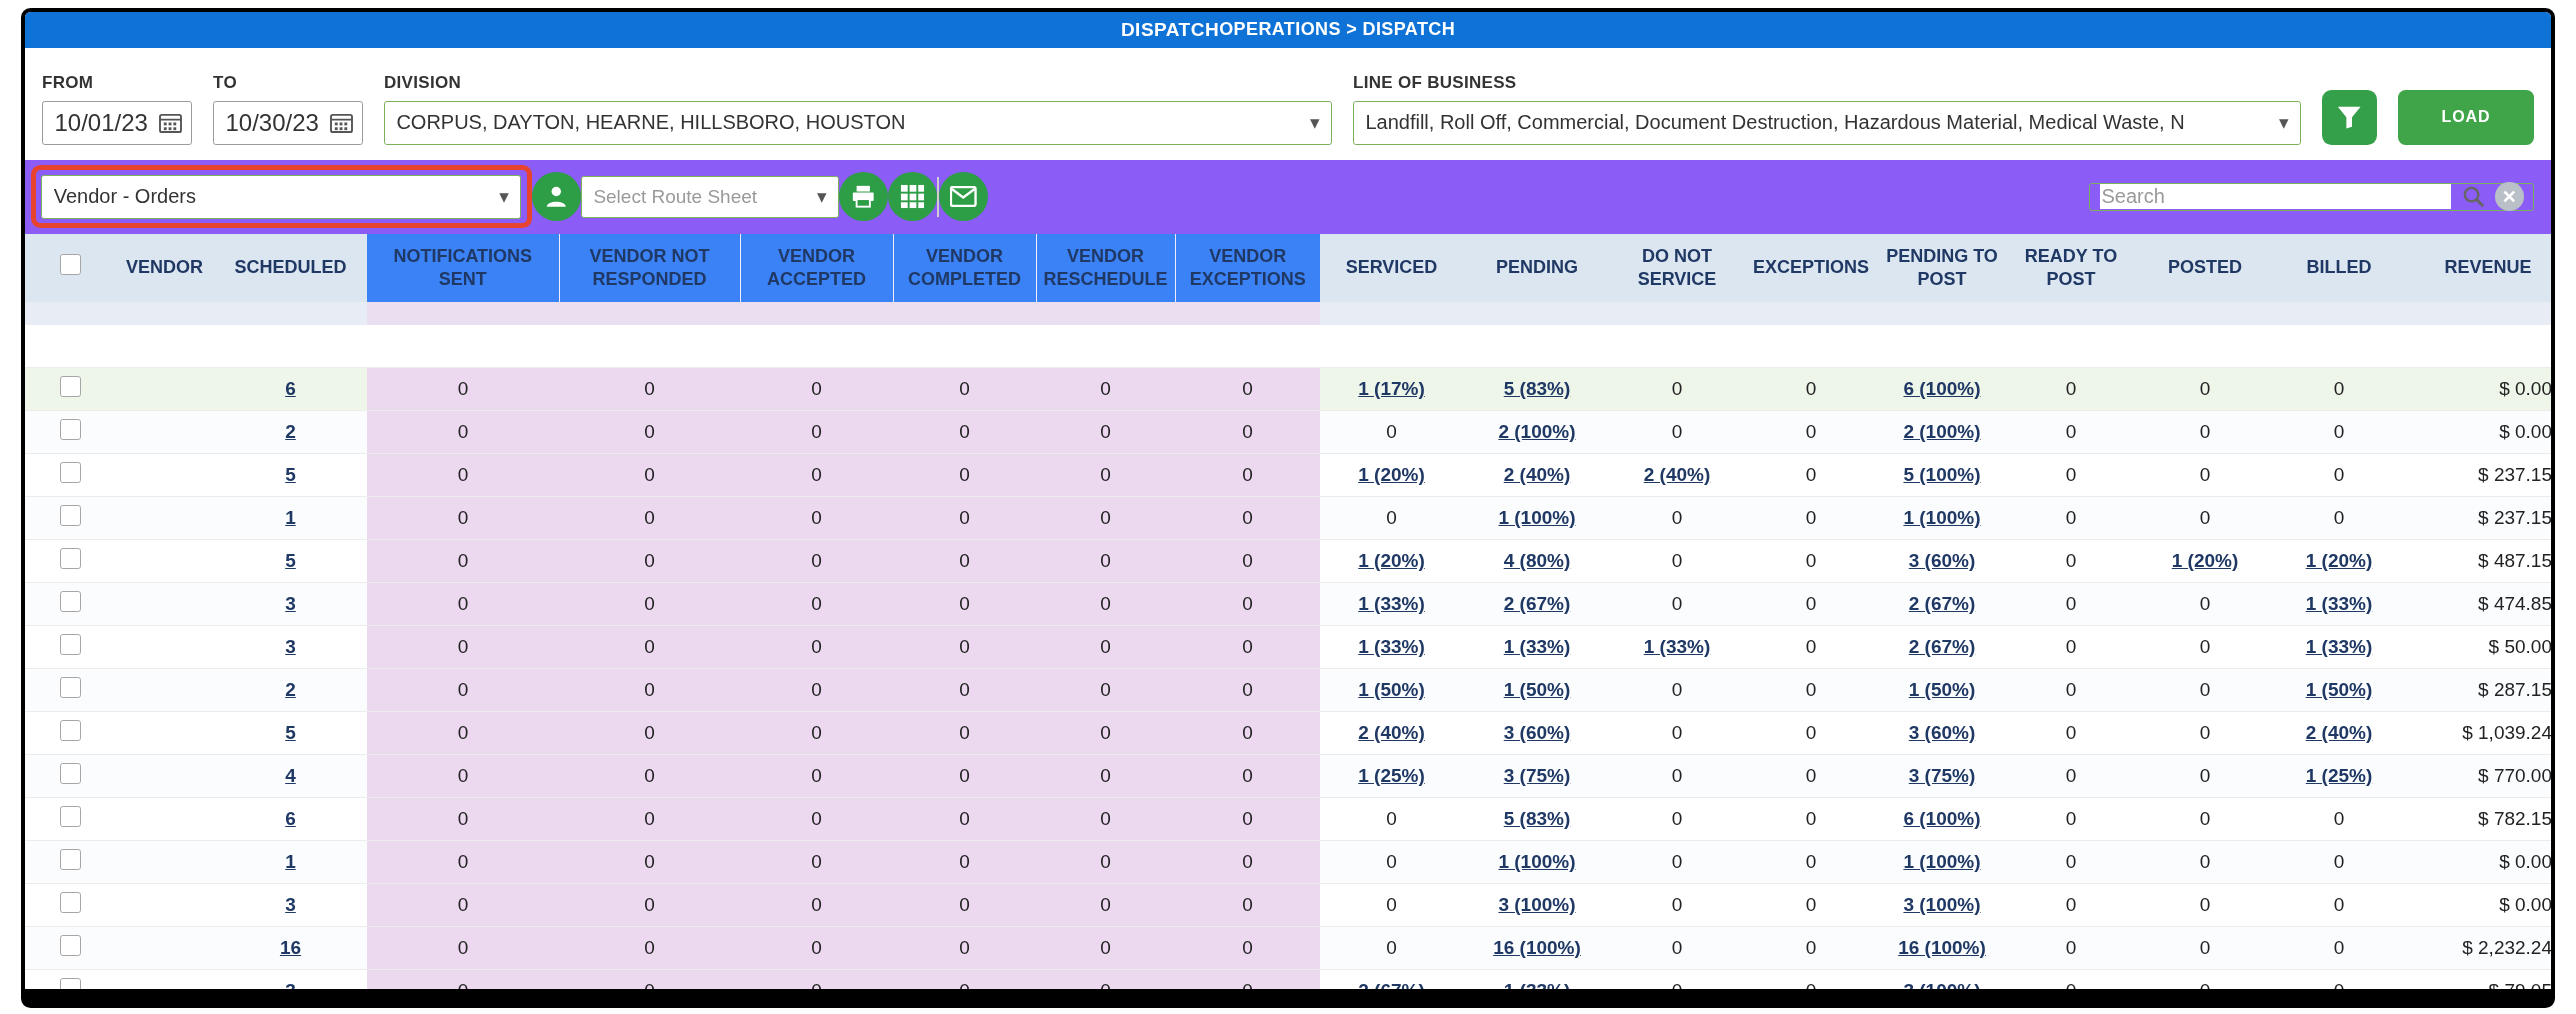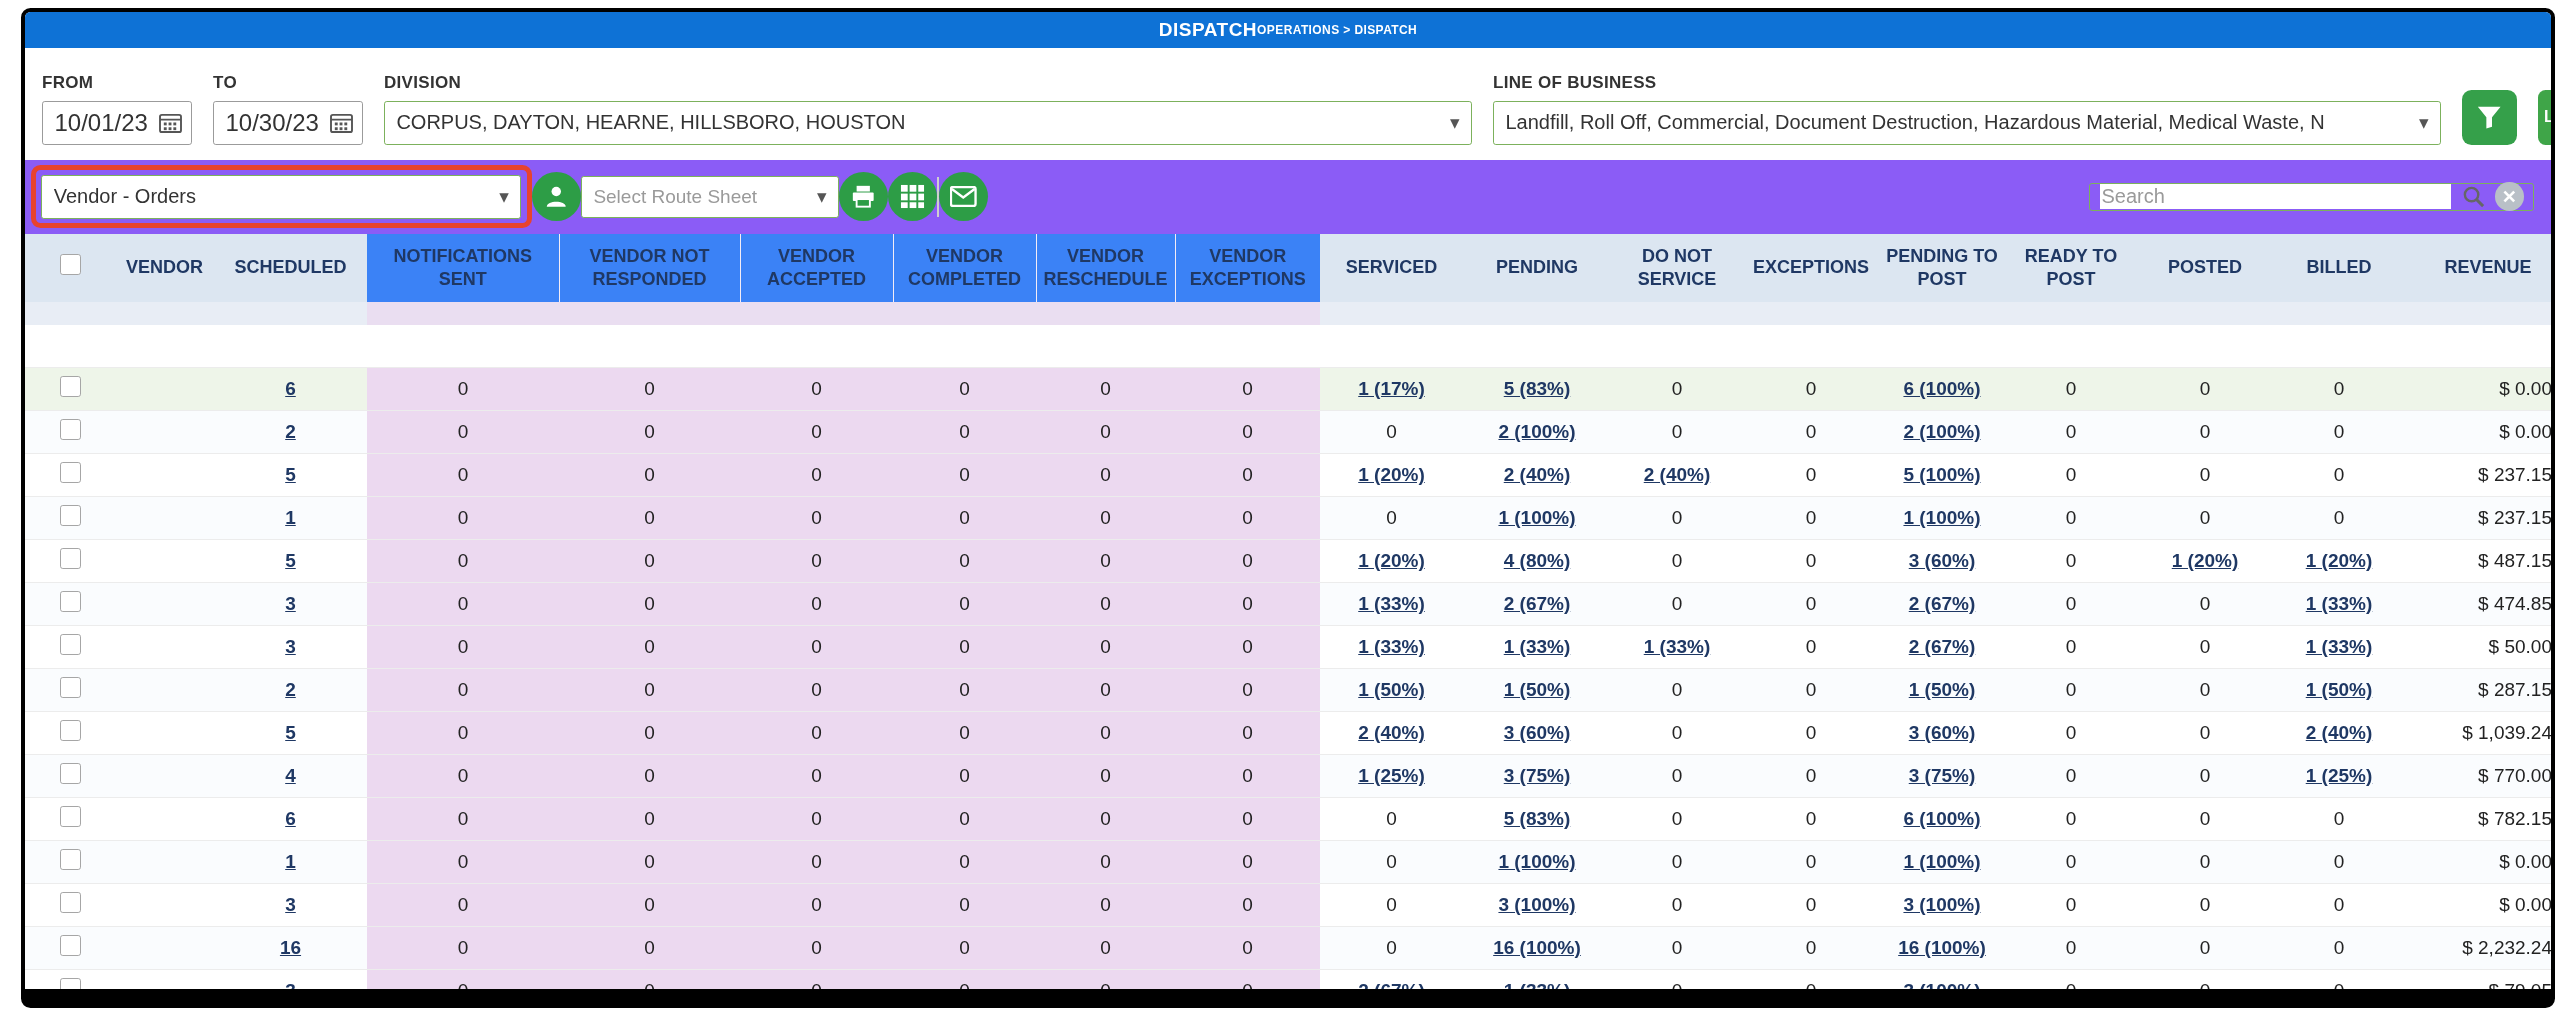--- a/index.html
+++ b/index.html
@@ -6,38 +6,38 @@
   html,body { margin:0; padding:0; width:2576px; height:1014px; background:#ffffff;
     font-family:"Liberation Sans", sans-serif; }
   .frame { position:absolute; left:21px; top:7.6px; right:21px; bottom:5.7px;
     border:4.7px solid #000; border-bottom-width:19px; border-radius:9.5px;
     background:#fff; overflow:hidden; display:flex; flex-direction:column; }
 
   
   .topbar { height:36px; flex:0 0 36px; background:#0e72d6; display:flex;
     align-items:center; justify-content:center; padding:0 19px; }
   .topbar .title { color:#fff; font-weight:bold; font-size:19px; letter-spacing:0.5px; }
-  .topbar .crumb { color:#fff; font-weight:bold; font-size:12px; letter-spacing:0.4px; }
+  .topbar .crumb { color:#fff; font-weight:bold; font-size:18px; letter-spacing:0.4px; }
 
   
   .filters { flex:0 0 112px; display:flex; align-items:flex-end; gap:21px;
     padding:9.5px 17px 15px; background:#fff; }
   .fgroup { display:flex; flex-direction:column; gap:7.6px; }
   .flabel { font-size:17px; font-weight:bold; color:#333; letter-spacing:0.3px; }
   .inputbox { height:44px; border:1.9px solid #9b9b9b; border-radius:2.8px; background:#fff;
     display:flex; align-items:center; padding:0 9.5px; gap:7.6px; }
   .inputbox input { border:0; outline:0; font-size:24px; color:#333; width:100%;
     font-family:"Liberation Sans", sans-serif; background:transparent; }
   .datebox { width:150px; }
   .selectbox { height:44px; border:1.9px solid #7cb15c; border-radius:2.8px; background:#fff;
     display:flex; align-items:center; justify-content:space-between; padding:0 11.4px;
     font-size:20px; color:#333; cursor:pointer; }
   .selectbox .val { overflow:hidden; white-space:nowrap; text-overflow:clip; }
   .chev { color:#555; font-size:19px; margin-left:9.5px; flex:0 0 auto; }
-  .division-box { width:1088px;align-items:center; }
+  .division-box { width:948px;align-items:center; }
   .lob-box { width:948px;gap:28px; }
   .iconbtn-square { width:55px; height:55px; background:#35a04a; border-radius:9.5px;
     display:flex; align-items:center; justify-content:center; cursor:pointer; flex:0 0 auto; }
   .loadbtn { width:154px; height:55px; background:#3fa548; border:0; border-radius:7.6px;
     color:#fff; font-weight:bold; font-size:16px; letter-spacing:0.9px; cursor:pointer;
     font-family:"Liberation Sans", sans-serif; }
 
   
   .toolbar { flex:0 0 74px; display:flex; align-items:center; padding:0 17px; background:#8b5cf6; }
   .annotate { border:5.7px solid #e8432e; border-radius:9.5px; padding:4.7px 5.7px;

